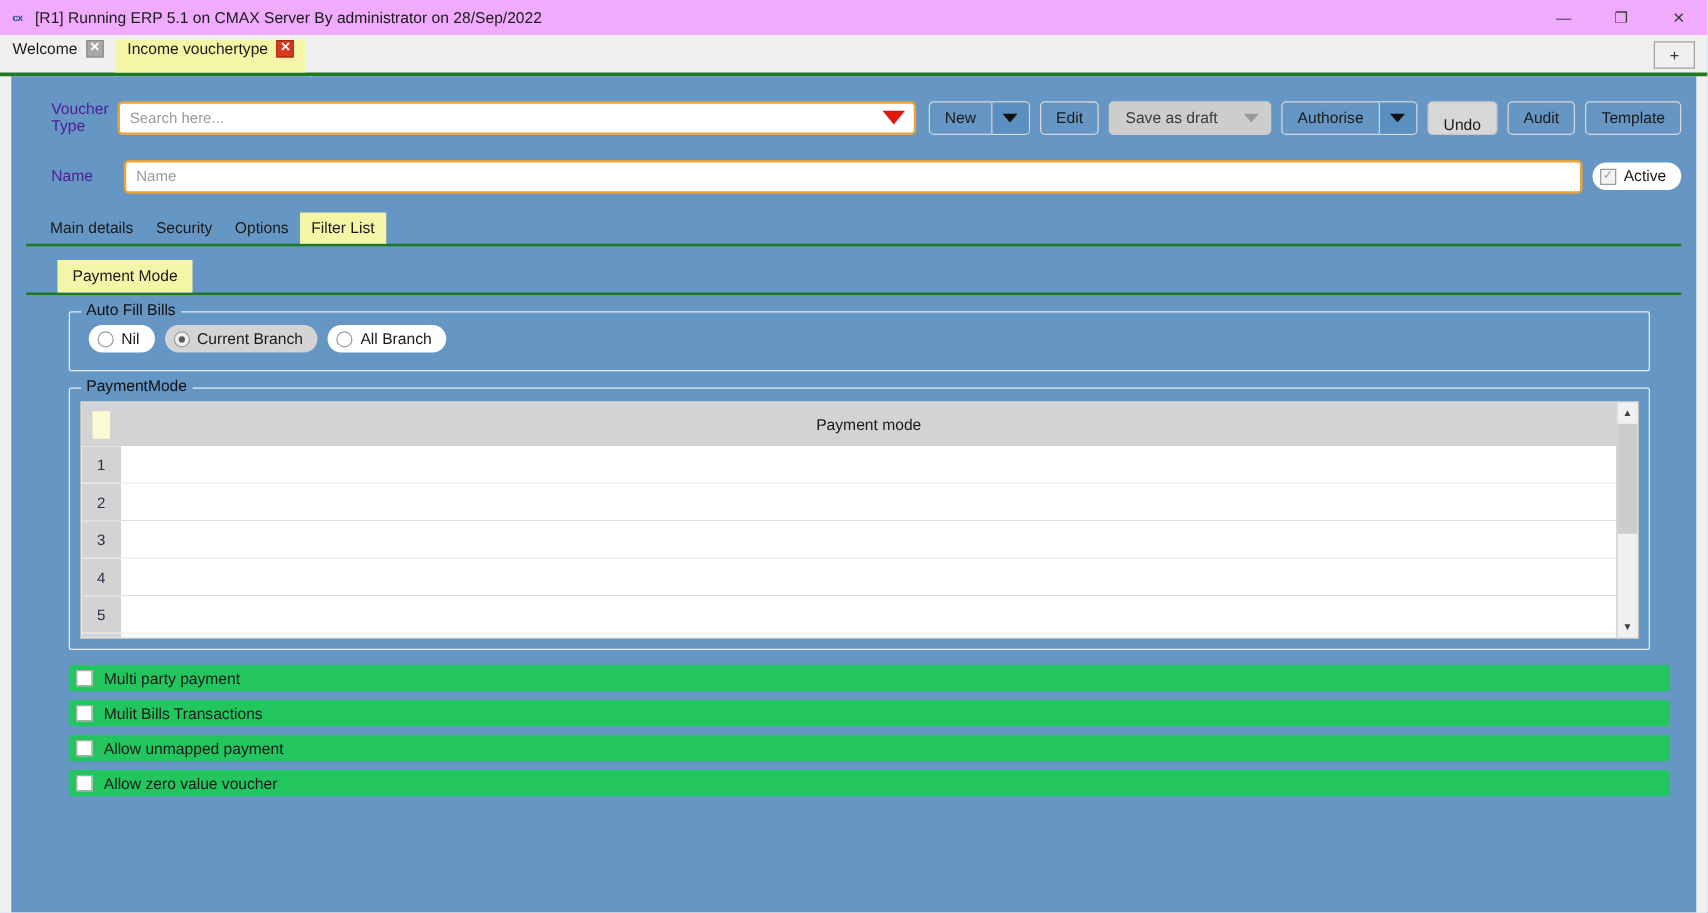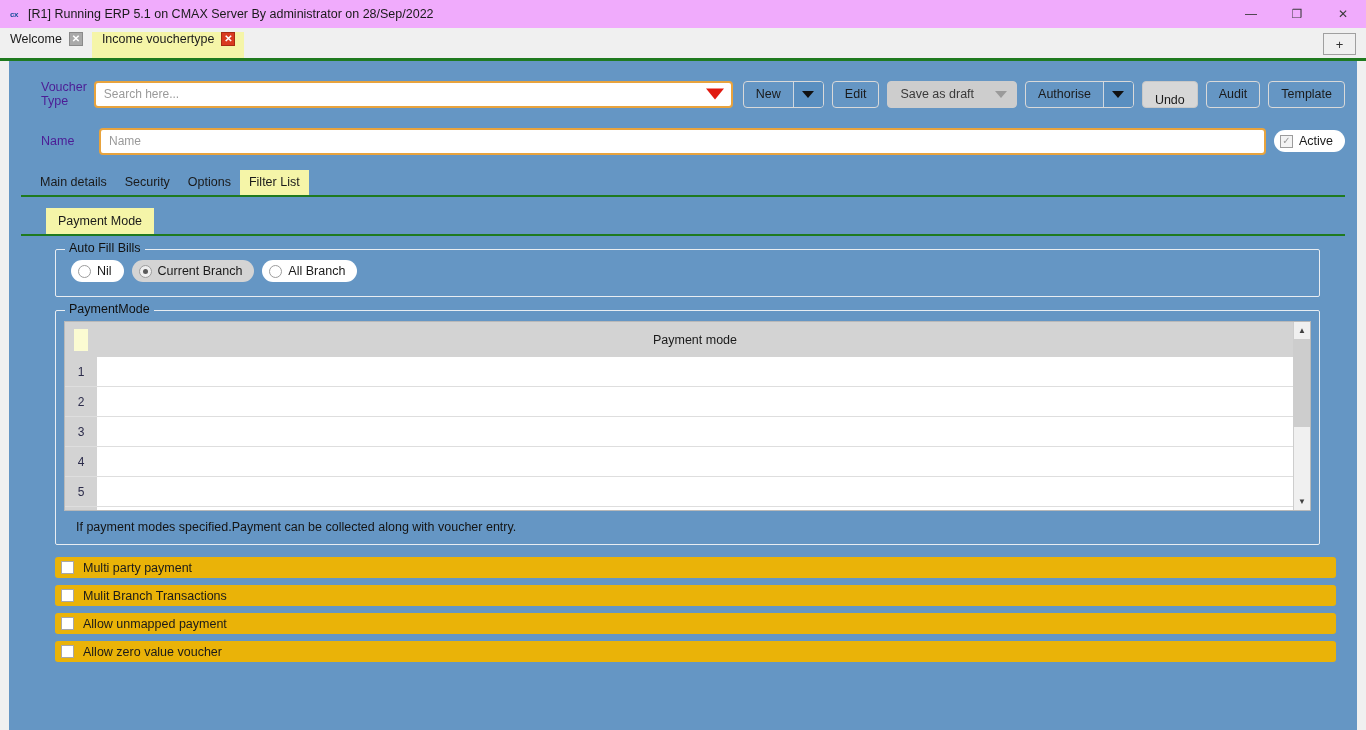--- a/index.html
+++ b/index.html
@@ -351,21 +351,21 @@
   .hint {
     font-size: 12.5px;
     color: #141414;
     padding: 9px 0 2px 12px;
   }
 
   
   .chk-row {
     margin: 7px 21px 0 46px;
     height: 21px;
-    background: #eab308;
+    background: #22c55e;
     border-radius: 3px;
     display: flex;
     align-items: center;
     padding-left: 6px;
     gap: 9px;
     font-size: 12.5px;
     color: #1a1a1a;
   }
   .chk-row:first-of-type { margin-top: 12px; }
   .chk-sq {
@@ -535,31 +535,30 @@
         </div>
         <div class="vscroll">
           <div class="vs-arrow">▲</div>
           <div class="vs-track">
             <div class="vs-thumb"></div>
           </div>
           <div class="vs-arrow">▼</div>
         </div>
       </div>
 
-      <div class="hint">If payment modes specified.Payment can be collected along with voucher entry.</div>
     </div>
 
     <div class="chk-rows-wrap">
       <div class="chk-row">
         <span class="chk-sq"></span>
         <span>Multi party payment</span>
       </div>
       <div class="chk-row">
         <span class="chk-sq"></span>
-        <span>Mulit Branch Transactions</span>
+        <span>Mulit Bills Transactions</span>
       </div>
       <div class="chk-row">
         <span class="chk-sq"></span>
         <span>Allow unmapped payment</span>
       </div>
       <div class="chk-row">
         <span class="chk-sq"></span>
         <span>Allow zero value voucher</span>
       </div>
     </div>

